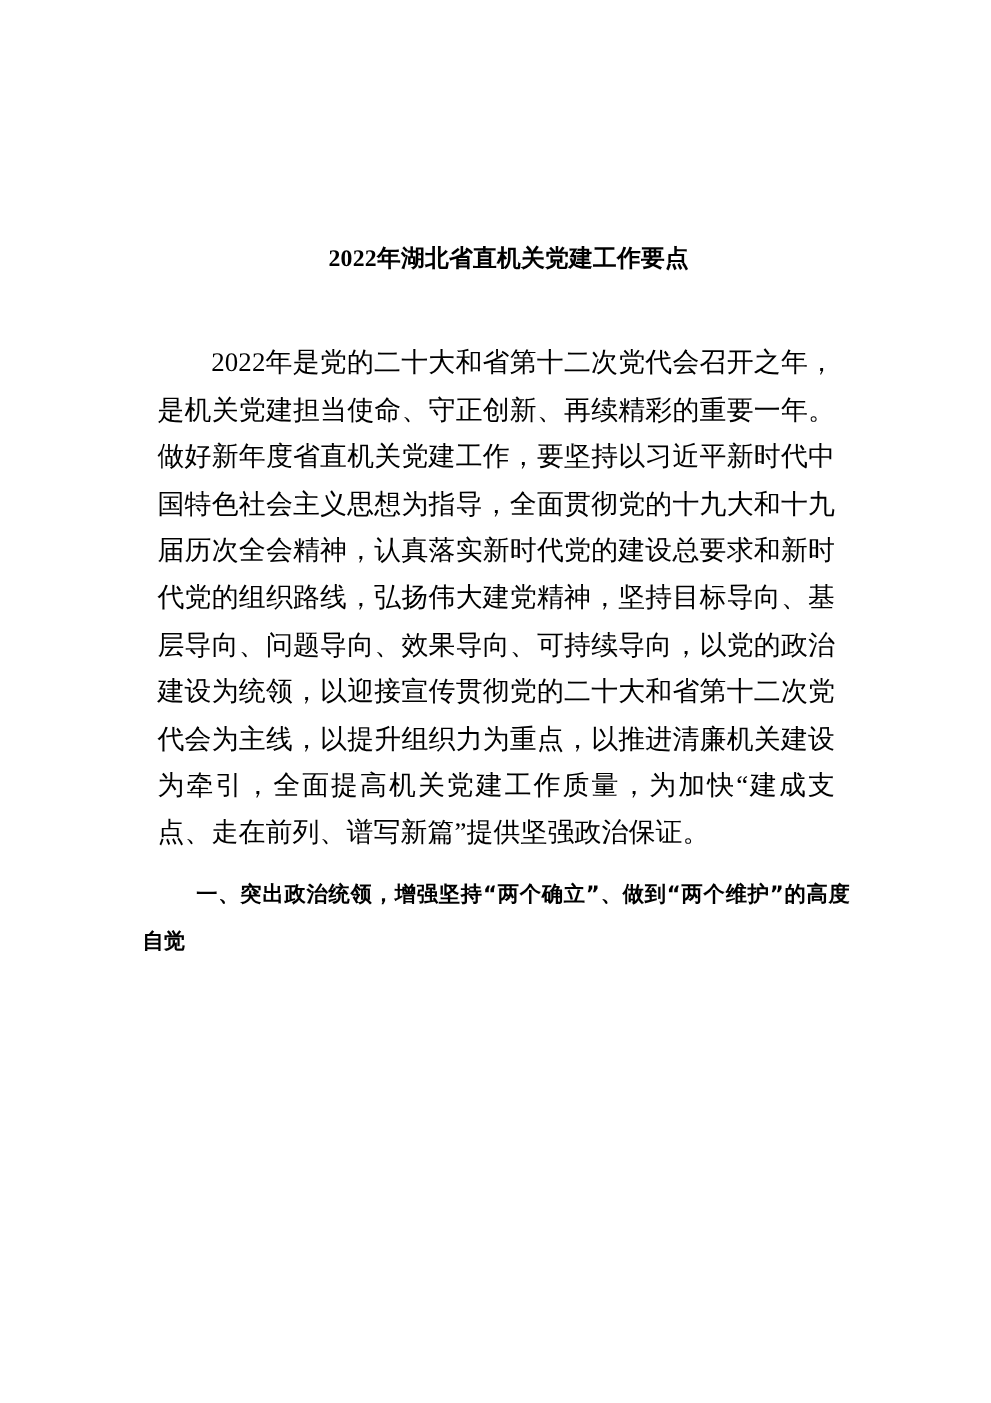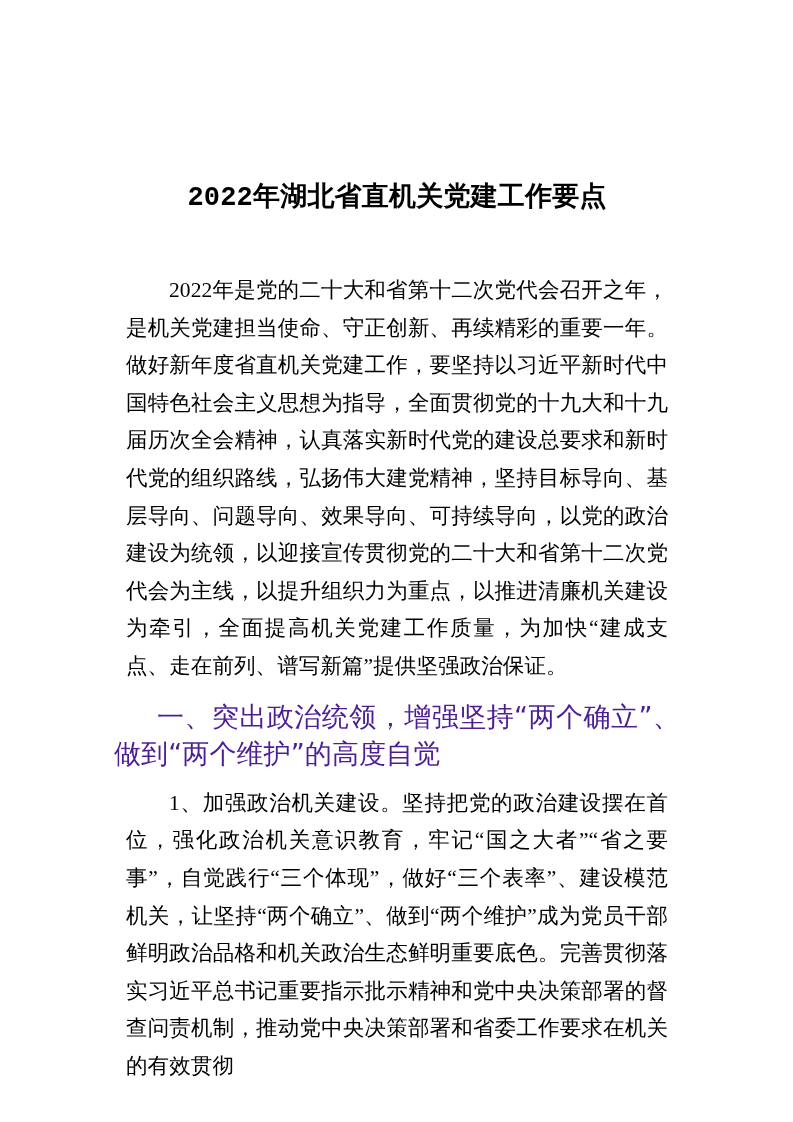--- a/index.html
+++ b/index.html
@@ -21,24 +21,24 @@
 
   .content {
     position: absolute;
     left: 114px;
     top: 0;
     width: 566px;
   }
 
   
   .doc-title {
-    margin: 0;
+    margin: 10px;
     padding: 0;
-    font-family: Liberation Mono, monospace;
-    font-size: 27px;
+    font-family: Liberation Serif, serif;
+    font-size: 19px;
     font-weight: bold;
     line-height: 40px;
     text-align: center;
     color: #000000;
     letter-spacing: 0.2px;
     position: absolute;
     top: 178px;
     left: 0;
     width: 566px;
   }
@@ -62,24 +62,24 @@
     text-justify: inter-ideograph;
     text-indent: 43px;
     letter-spacing: 0.1px;
     word-break: break-all;
   }
 
   p.heading {
     margin: 0;
     padding: 0;
     font-family: "DejaVu Sans", "Liberation Sans", sans-serif;
-    font-size: 27px;
-    font-weight: normal;
+    font-size: 17px;
+    font-weight: bold;
     line-height: 37.6px;
-    color: #4c1d95;
+    color: #000000;
     text-align: justify;
     text-justify: inter-ideograph;
     text-indent: 43px;
     letter-spacing: 0.1px;
     word-break: break-all;
   }
 
   
   p.continues {
     text-align: justify;
@@ -93,19 +93,18 @@
   <div class="content">
 
     <h1 class="doc-title">2022年湖北省直机关党建工作要点</h1>
 
     <div class="body-block">
 
       <p class="para">2022年是党的二十大和省第十二次党代会召开之年，是机关党建担当使命、守正创新、再续精彩的重要一年。做好新年度省直机关党建工作，要坚持以习近平新时代中国特色社会主义思想为指导，全面贯彻党的十九大和十九届历次全会精神，认真落实新时代党的建设总要求和新时代党的组织路线，弘扬伟大建党精神，坚持目标导向、基层导向、问题导向、效果导向、可持续导向，以党的政治建设为统领，以迎接宣传贯彻党的二十大和省第十二次党代会为主线，以提升组织力为重点，以推进清廉机关建设为牵引，全面提高机关党建工作质量，为加快“建成支点、走在前列、谱写新篇”提供坚强政治保证。</p>
 
       <p class="heading">一、突出政治统领，增强坚持“两个确立”、做到“两个维护”的高度自觉</p>
 
-      <p class="para continues">1、加强政治机关建设。坚持把党的政治建设摆在首位，强化政治机关意识教育，牢记“国之大者”“省之要事”，自觉践行“三个体现”，做好“三个表率”、建设模范机关，让坚持“两个确立”、做到“两个维护”成为党员干部鲜明政治品格和机关政治生态鲜明重要底色。完善贯彻落实习近平总书记重要指示批示精神和党中央决策部署的督查问责机制，推动党中央决策部署和省委工作要求在机关的有效贯彻</p>
 
     </div>
 
   </div>
 
 </div>
 
 </body></html>

